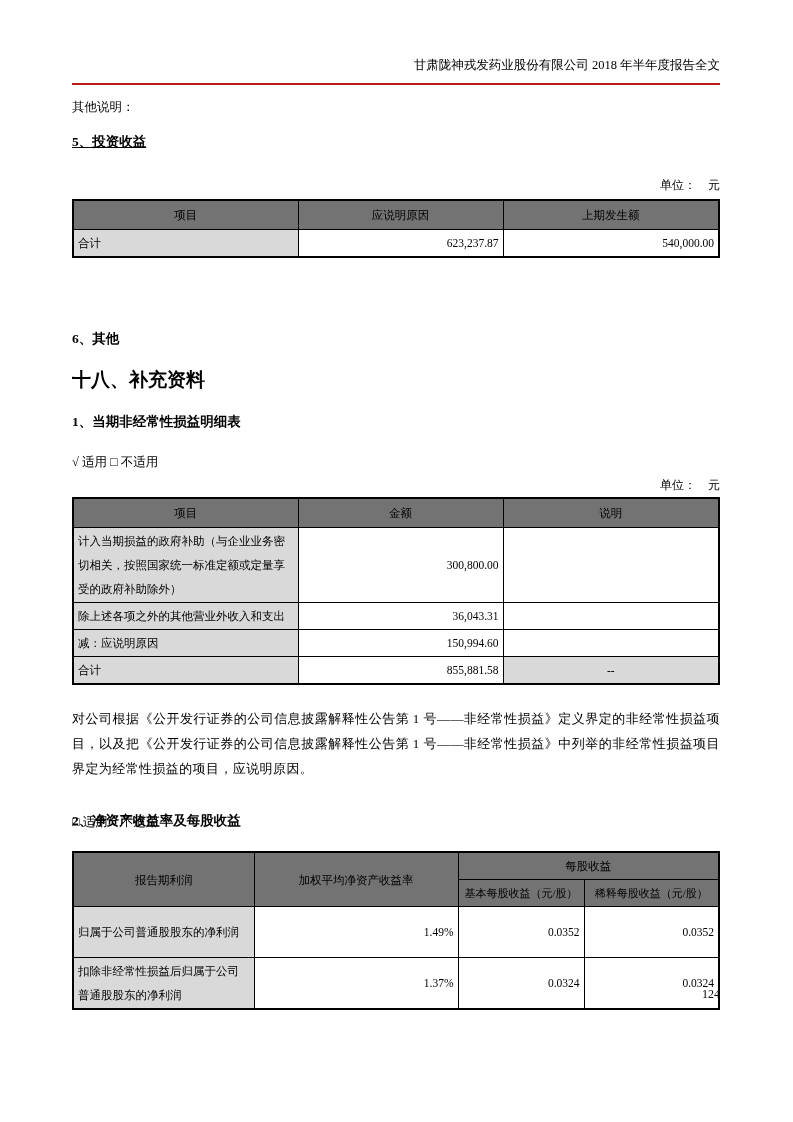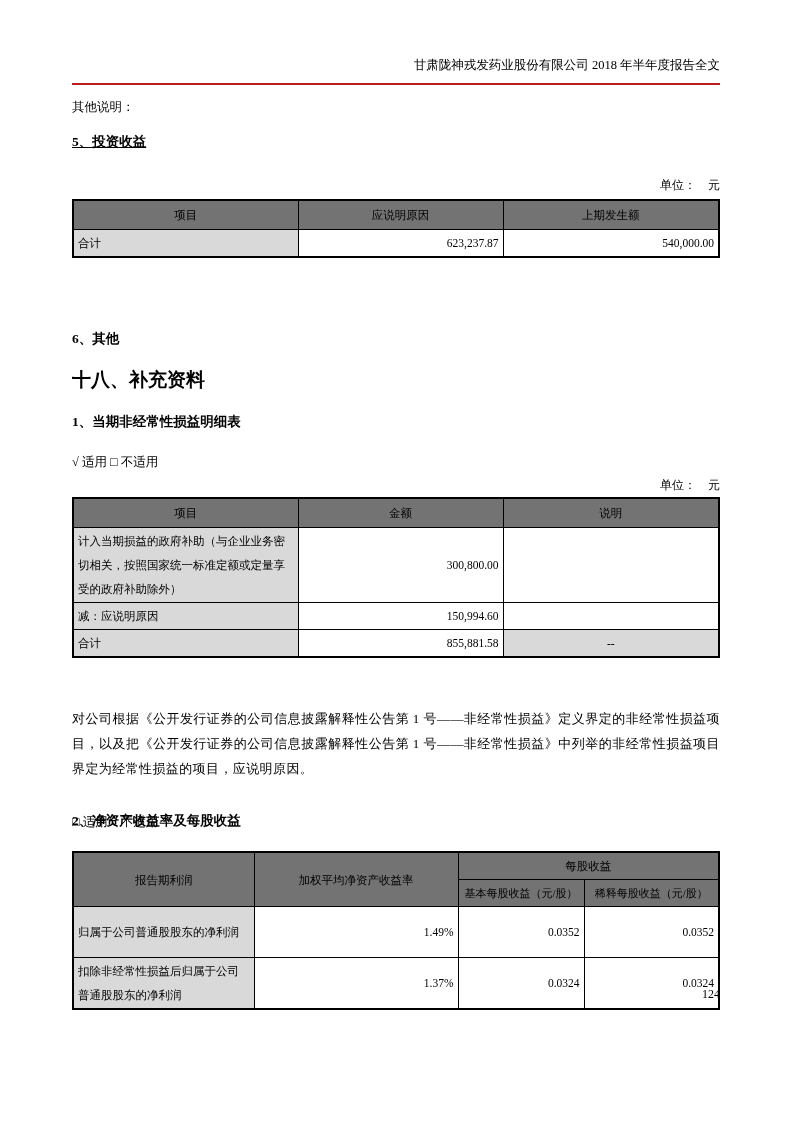--- a/index.html
+++ b/index.html
@@ -108,20 +108,25 @@
     <th class="hdr">项目</th>
     <th class="hdr">金额</th>
     <th class="hdr">说明</th>
   </tr>
   <tr style="height:71px">
     <td class="lbl shade">计入当期损益的政府补助（与企业业务密切相关，按照国家统一标准定额或定量享受的政府补助除外）</td>
     <td class="num">300,800.00</td>
     <td></td>
   </tr>
   <tr style="height:26px">
+    <td class="lbl shade nw">除上述各项之外的其他营业外收入和支出</td>
+    <td class="num">36,043.31</td>
+    <td></td>
+  </tr>
+  <tr style="height:26px">
     <td class="lbl shade nw">减：应说明原因</td>
     <td class="num">150,994.60</td>
     <td></td>
   </tr>
   <tr style="height:28px">
     <td class="lbl shade nw">合计</td>
     <td class="num">855,881.58</td>
     <td class="ctr shade">--</td>
   </tr>
 </tbody>

